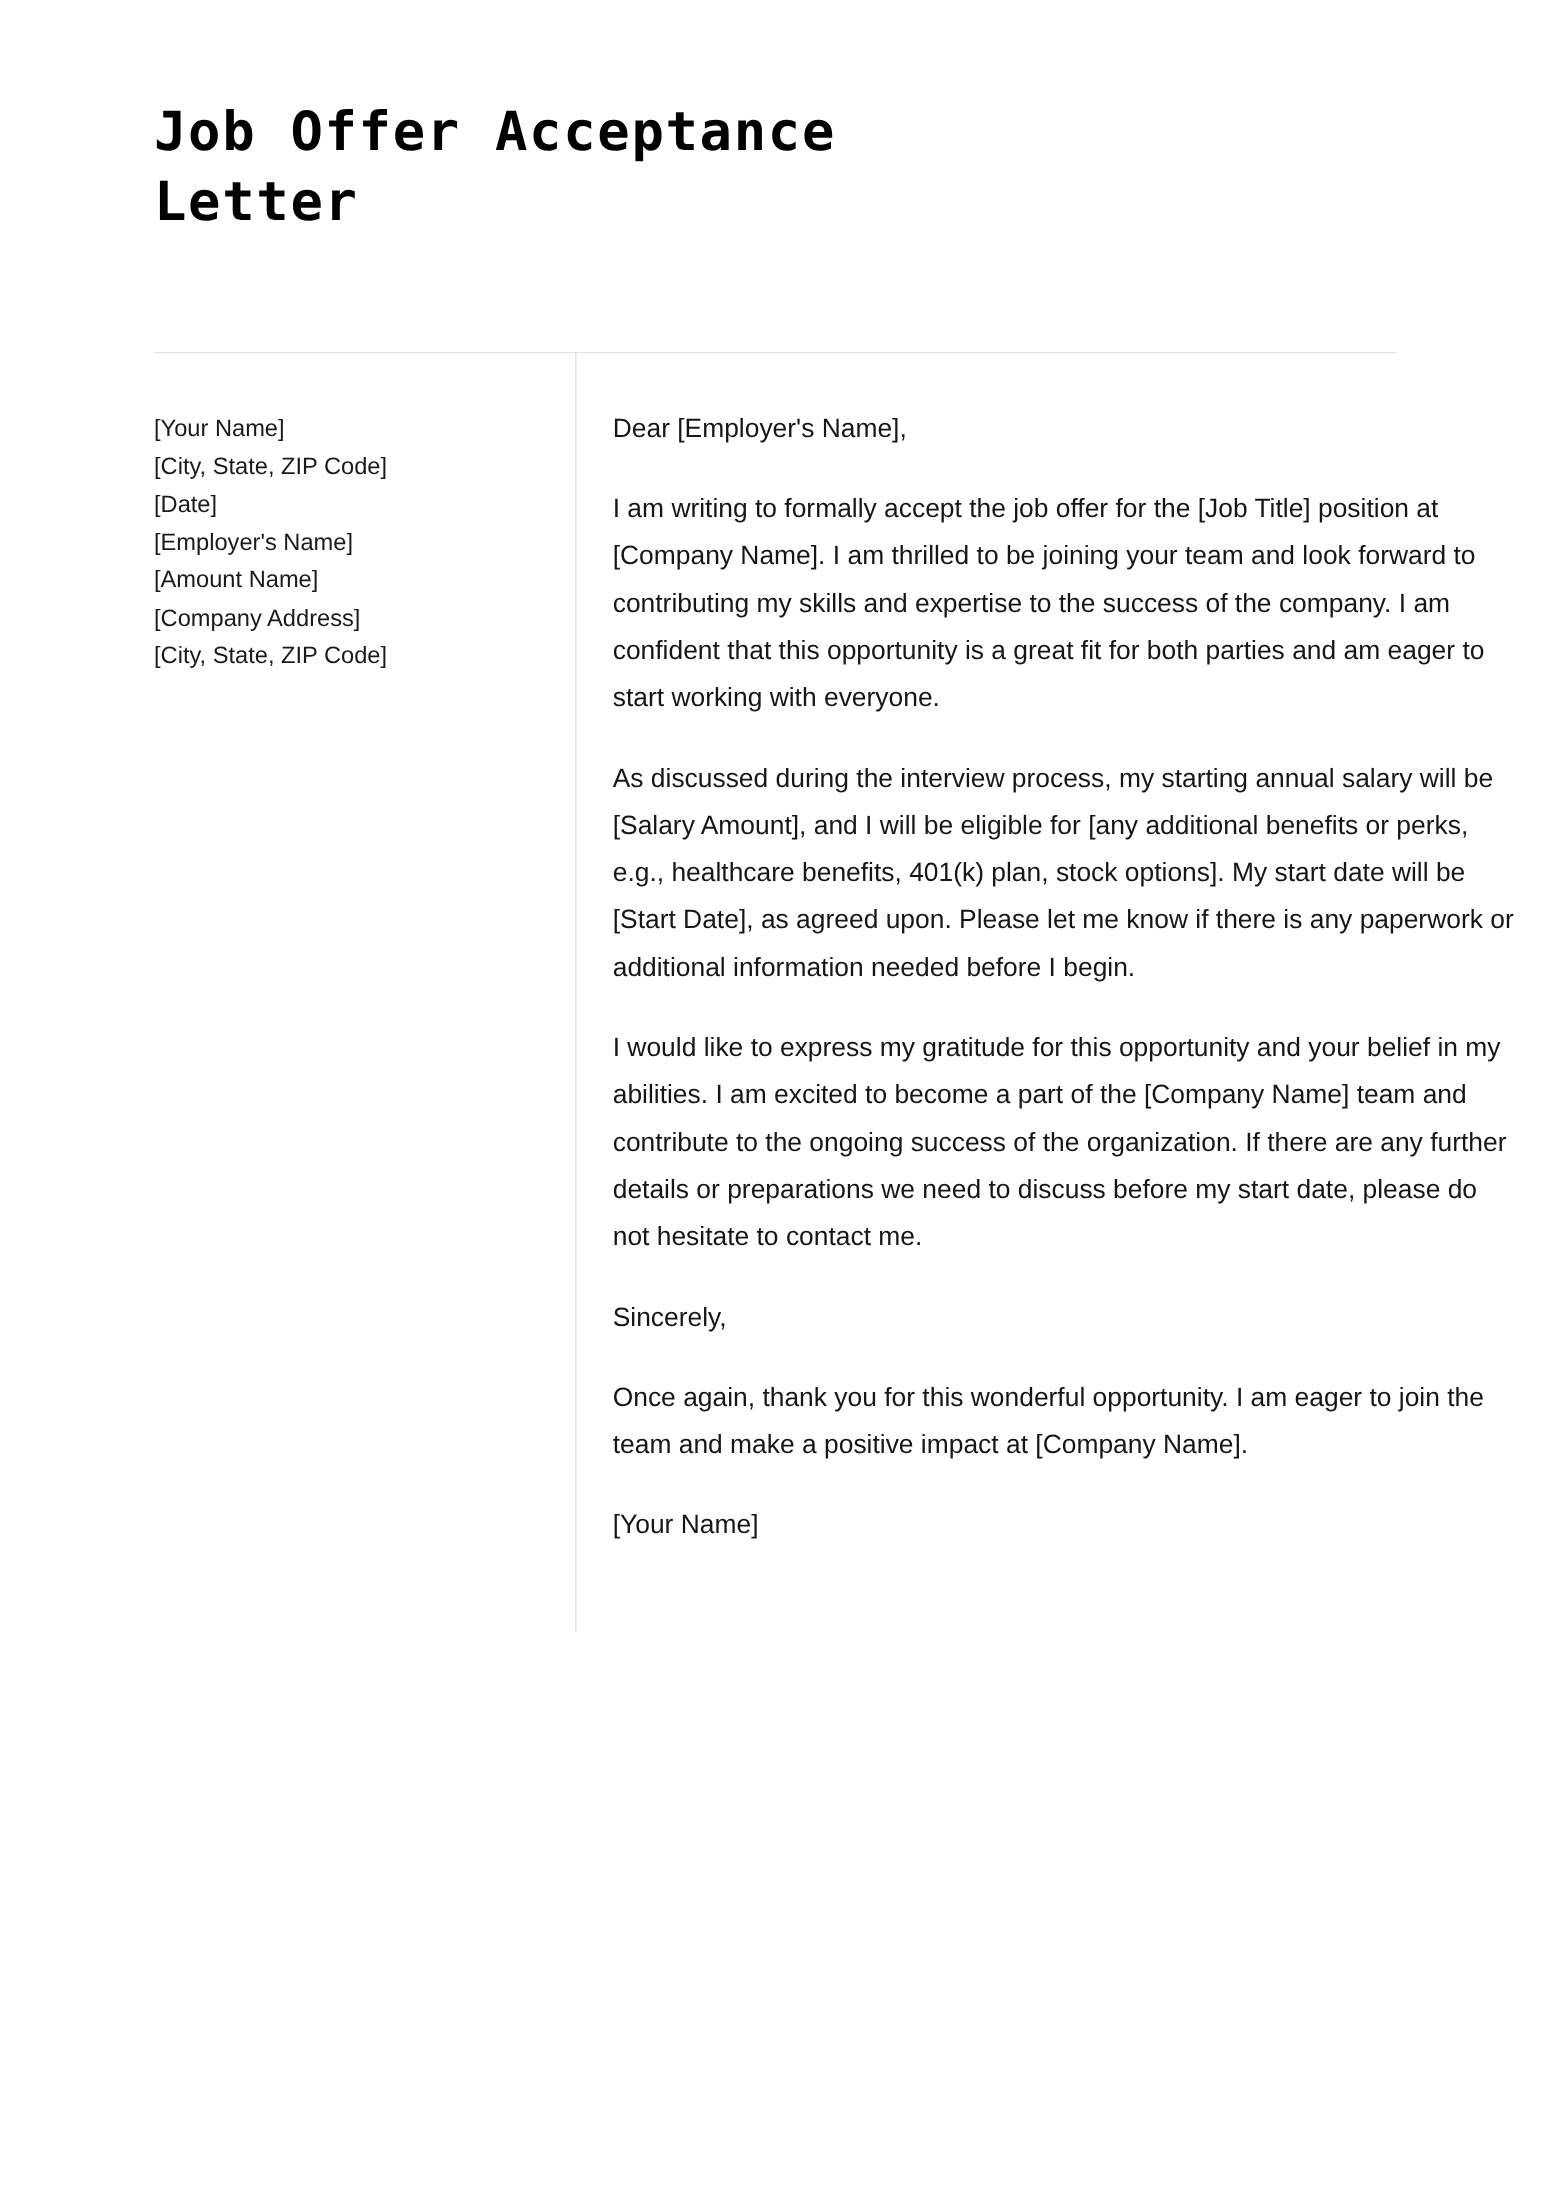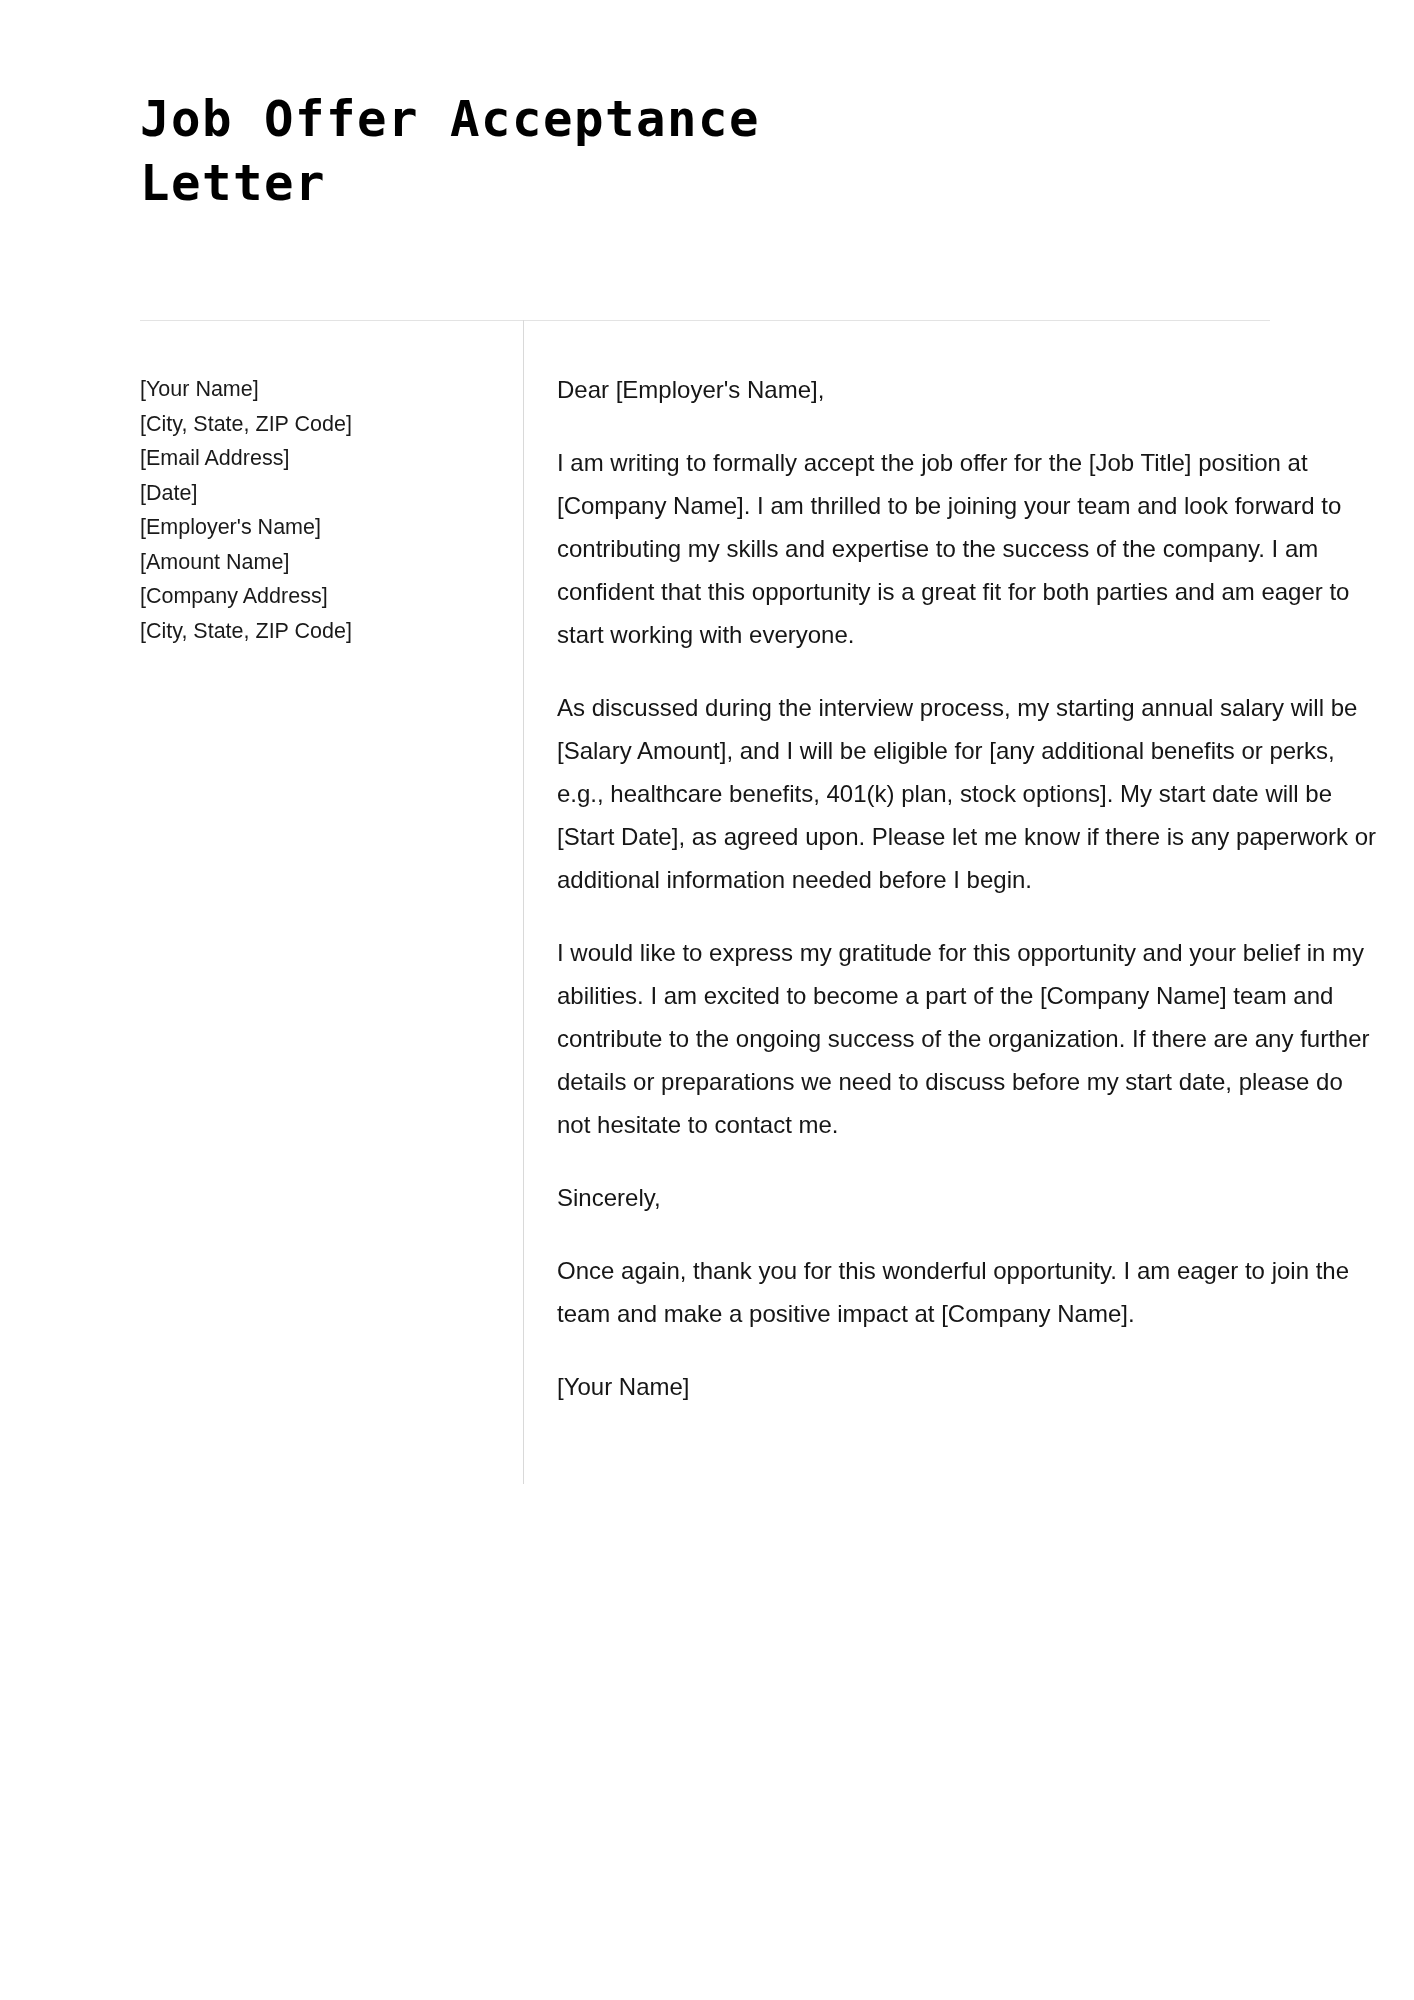--- a/index.html
+++ b/index.html
@@ -106,21 +106,20 @@
 <div class="page">
 
   <div class="title">Job Offer Acceptance Letter</div>
 
   <div class="hrule"></div>
   <div class="vrule"></div>
 
   <div class="addr-block">
     <div class="addr-line">[Your Name]</div>
     <div class="addr-line">[City, State, ZIP Code]</div>
-    <div class="addr-line">[Email Address]</div>
     <div class="addr-line">[Date]</div>
     <div class="addr-line">[Employer's Name]</div>
     <div class="addr-line">[Amount Name]</div>
     <div class="addr-line">[Company Address]</div>
     <div class="addr-line">[City, State, ZIP Code]</div>
   </div>
 
   <div class="body-block">
     <p class="para">Dear [Employer's Name],</p>
     <p class="para">I am writing to formally accept the job offer for the [Job Title] position at [Company Name]. I am thrilled to be joining your team and look forward to contributing my skills and expertise to the success of the company. I am confident that this opportunity is a great fit for both parties and am eager to start working with everyone.</p>

